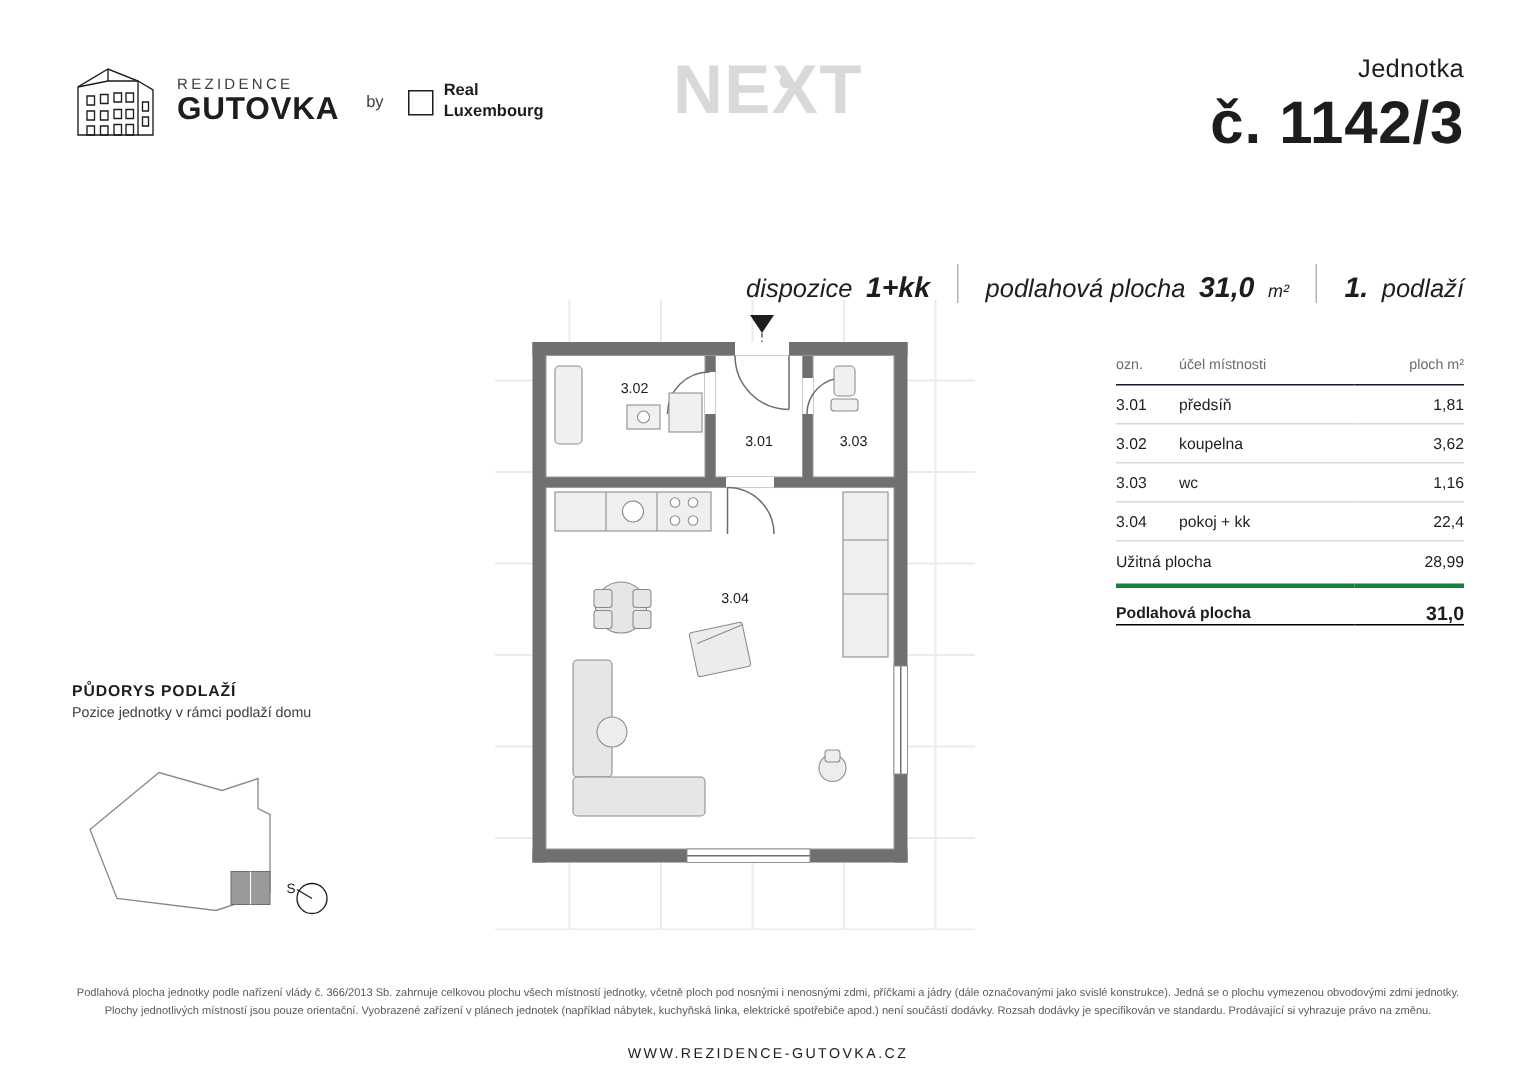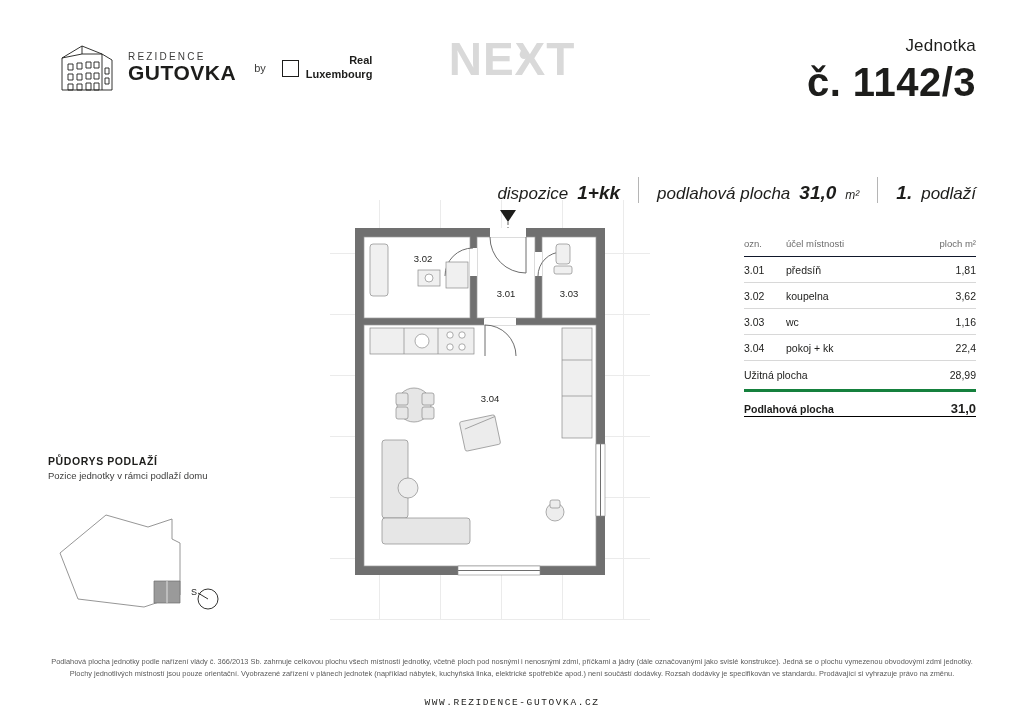--- a/index.html
+++ b/index.html
@@ -15,21 +15,21 @@
   }
 
   
   .header {
     position: absolute;
     top: 36px; left: 48px; right: 48px;
     height: 80px;
   }
   .brand {
     position: absolute;
-    left: 10px; top: 6px;
+    left: 0; top: 6px;
     display: flex;
     align-items: center;
     gap: 12px;
   }
   .brand-building {
     width: 58px; height: 52px;
     position: relative;
   }
   .brand-text { line-height: 1.05; }
   .brand-text .l1 {
@@ -38,21 +38,21 @@
   .brand-text .l2 {
     font-size: 21px; font-weight: bold; letter-spacing: 0.5px; color: #1d1d1b;
   }
   .brand-by {
     font-size: 11px; color: #3c3c3b; margin: 0 4px 0 6px;
   }
   .rl-logo { display: flex; align-items: center; gap: 7px; }
   .rl-square {
     width: 17px; height: 17px; border: 1.6px solid #1d1d1b;
   }
-  .rl-text { font-size: 11px; font-weight: bold; line-height: 1.25; text-align: right; }
+  .rl-text { font-size: 11px; font-weight: bold; line-height: 1.25; }
 
   .next-logo {
     position: absolute;
     left: 50%; top: 0;
     transform: translateX(-50%);
     font-size: 46px;
     font-weight: bold;
     letter-spacing: 1px;
     color: #d9d9d9;
     line-height: 1;
@@ -166,21 +166,20 @@
     line-height: 1.6;
     color: #5a5a5a;
   }
   .footer-url {
     position: absolute;
     left: 0; right: 0; bottom: 16px;
     text-align: center;
     font-size: 9.5px;
     letter-spacing: 1.6px;
     color: #1d1d1b;
-    font-family: Liberation Mono, monospace;
   }
   .room-num {
     font-size: 9.5px; fill: #1d1d1b;
   }
 </style>
 </head>
 <body>
 
 <div class="header">
 

